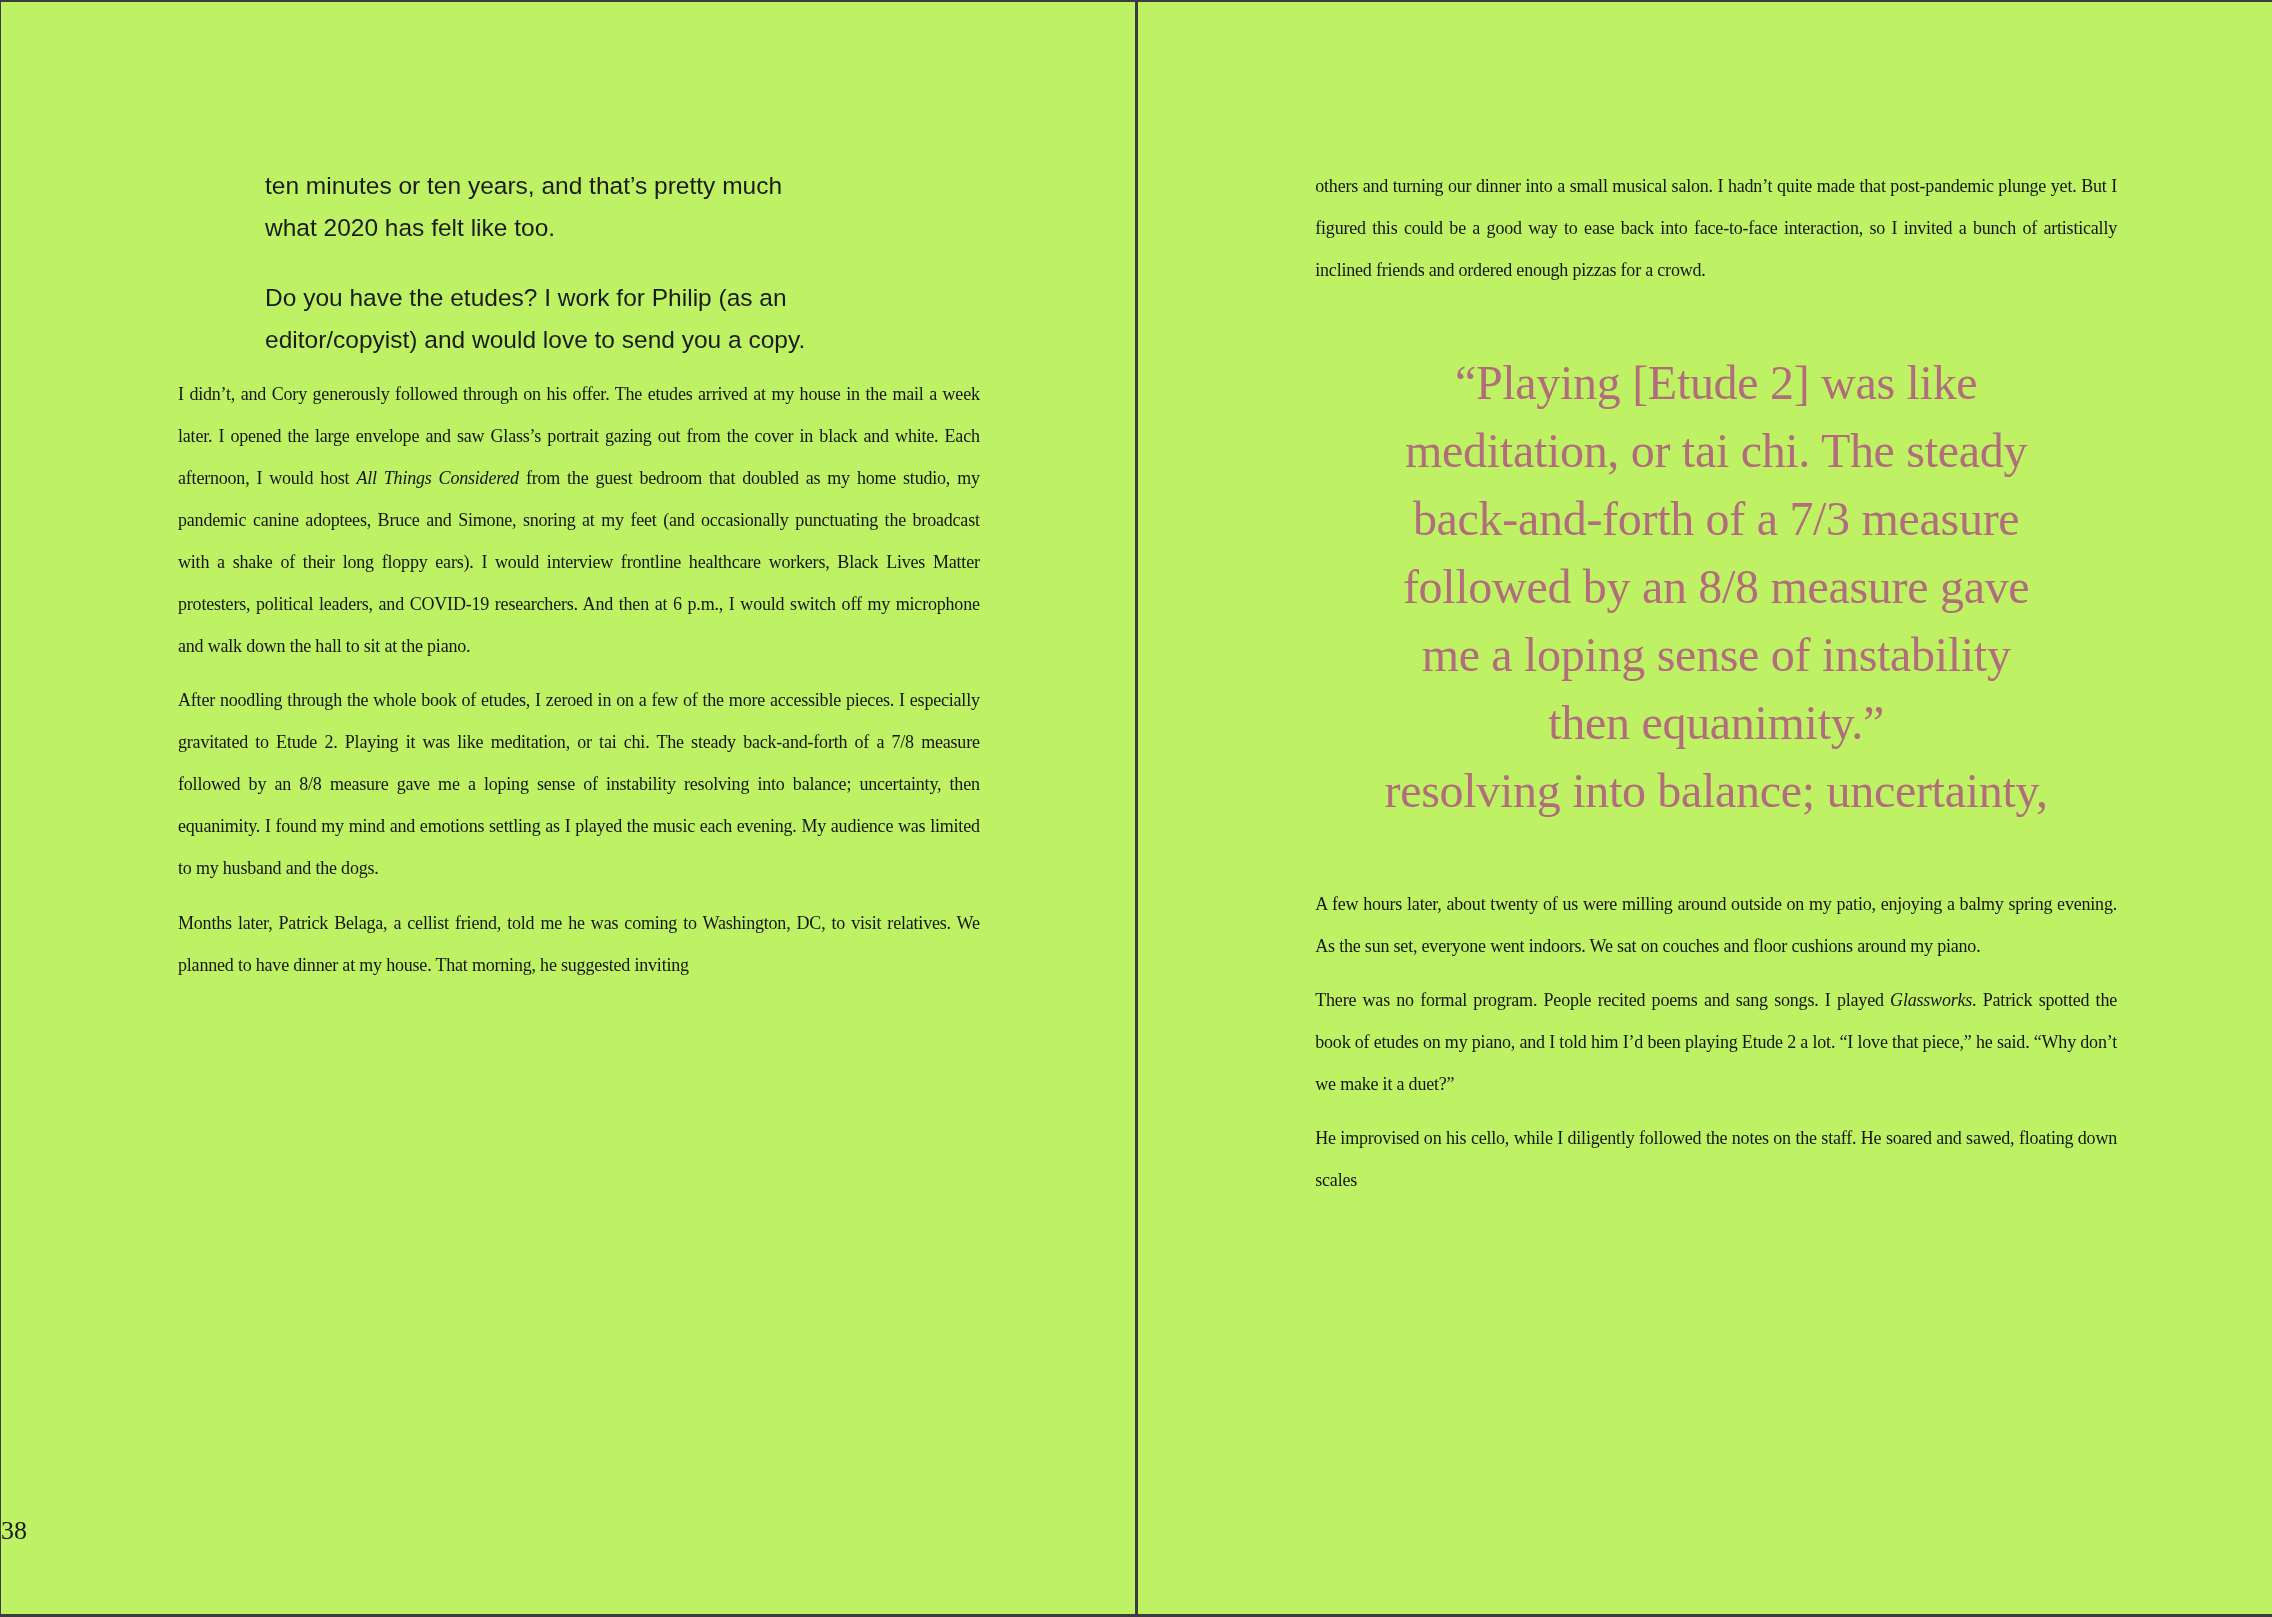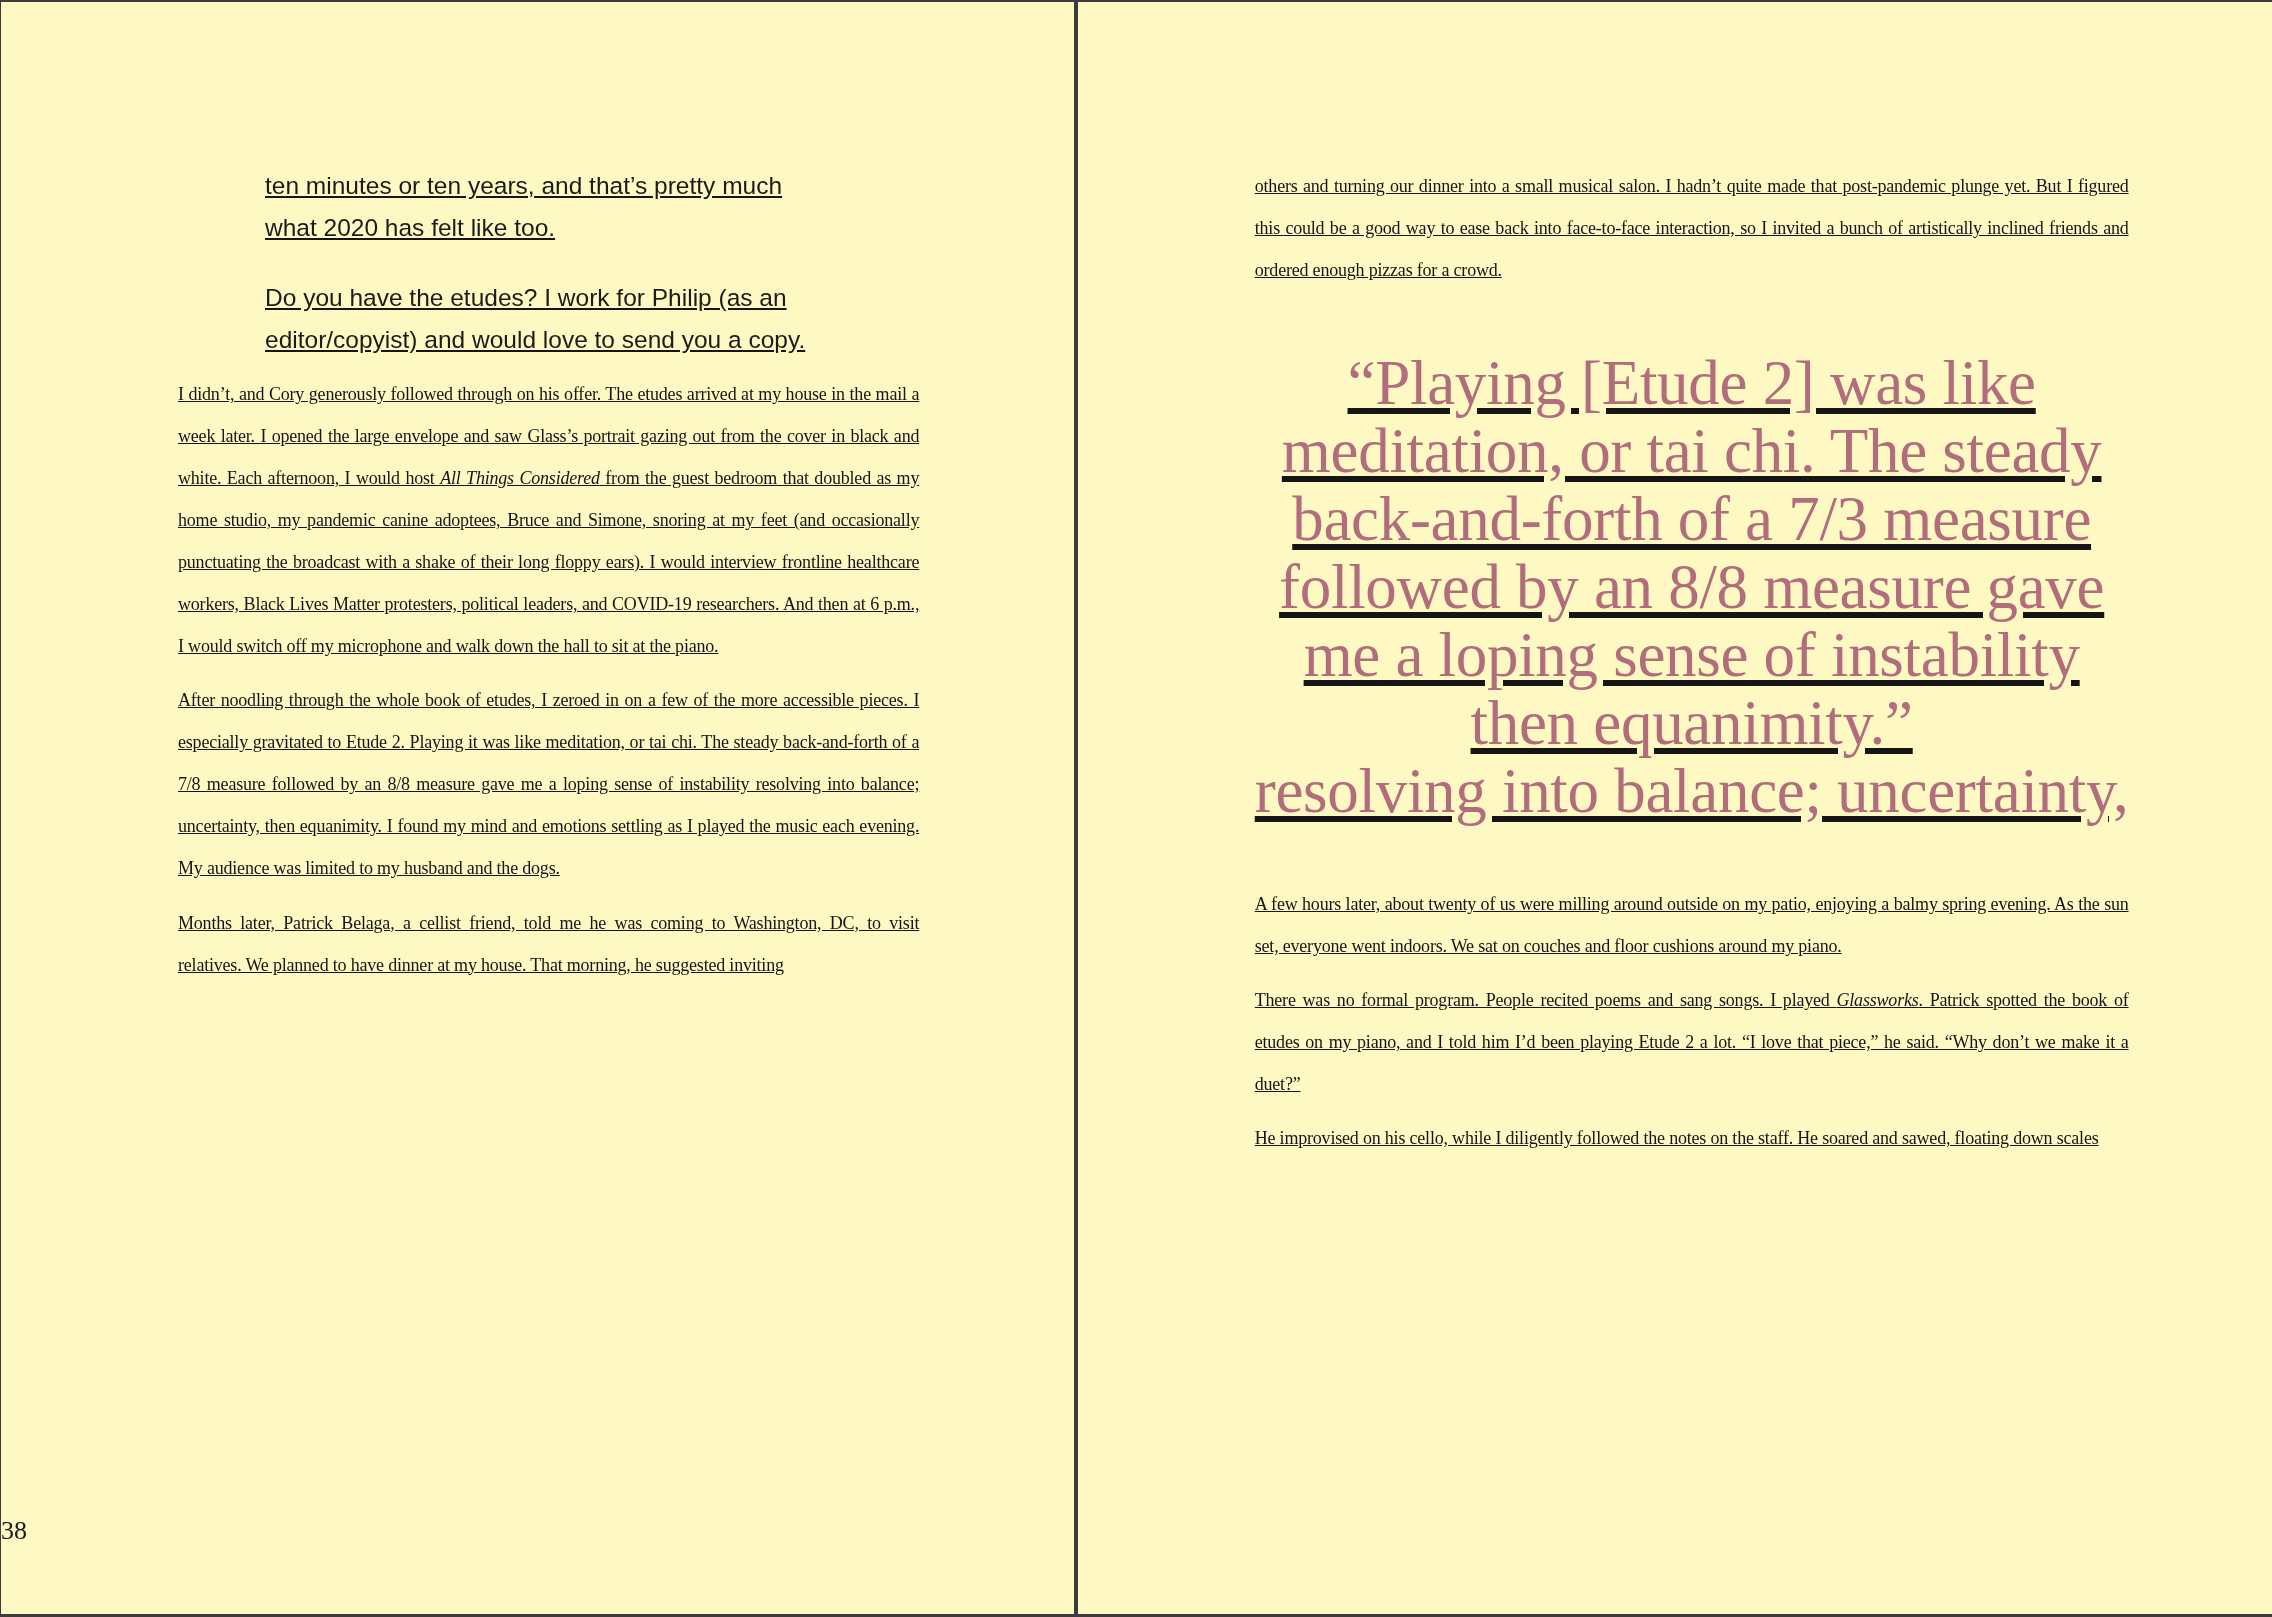--- a/index.html
+++ b/index.html
@@ -1,29 +1,28 @@
 <!DOCTYPE html>
 <html style="--frame-color: #3c3c3c; --quote-color: #b16d7b;font-size:14px"><head>
 <meta charset="utf-8">
 <style>
   html, body { margin: 0; padding: 0; background: #ffffff; }
   .spread {
     position: relative;
     width: 2273px;
     height: 1617px;
     box-sizing: border-box;
-    background: #fef9c3;
+    background: #bef264;
     border-top: 2.6px solid var(--frame-color, #3c3c3c);
     border-bottom: 3.5px solid var(--frame-color, #3c3c3c);
     border-left: 1.7px solid var(--frame-color, #3c3c3c);
     border-right: 1.7px solid var(--frame-color, #3c3c3c);
     display: flex;
     overflow: hidden;
     color: #151515;
-    text-decoration: underline;
   }
   .page {
     position: relative;
     flex: 1 1 0;
     box-sizing: border-box;
     padding: 163px 155px 0 177px;
   }
   .gutter {
     flex: 0 0 3.5px;
     background: var(--frame-color, #3c3c3c);
@@ -42,21 +41,21 @@
     font-family: "Liberation Sans", sans-serif;
     font-size: 24.5px;
     line-height: 42px;
     margin: 28px 114px 12.2px 87px;
     color: #1b1b1b;
   }
   .quote-sans:first-child { margin-top: 0; }
   .quote-sans .qline { white-space: nowrap; }
   .pullquote {
     font-family: "Liberation Serif", serif;
-    font-size: 63px;
+    font-size: 48px;
     line-height: 68px;
     color: var(--quote-color, #b16d7b);
     text-align: center;
     margin: 58px 0 58px 0;
     letter-spacing: -0.3px;
   }
   .pullquote .qline { white-space: nowrap; }
   .page-number {
     position: absolute;
     left: 0;

